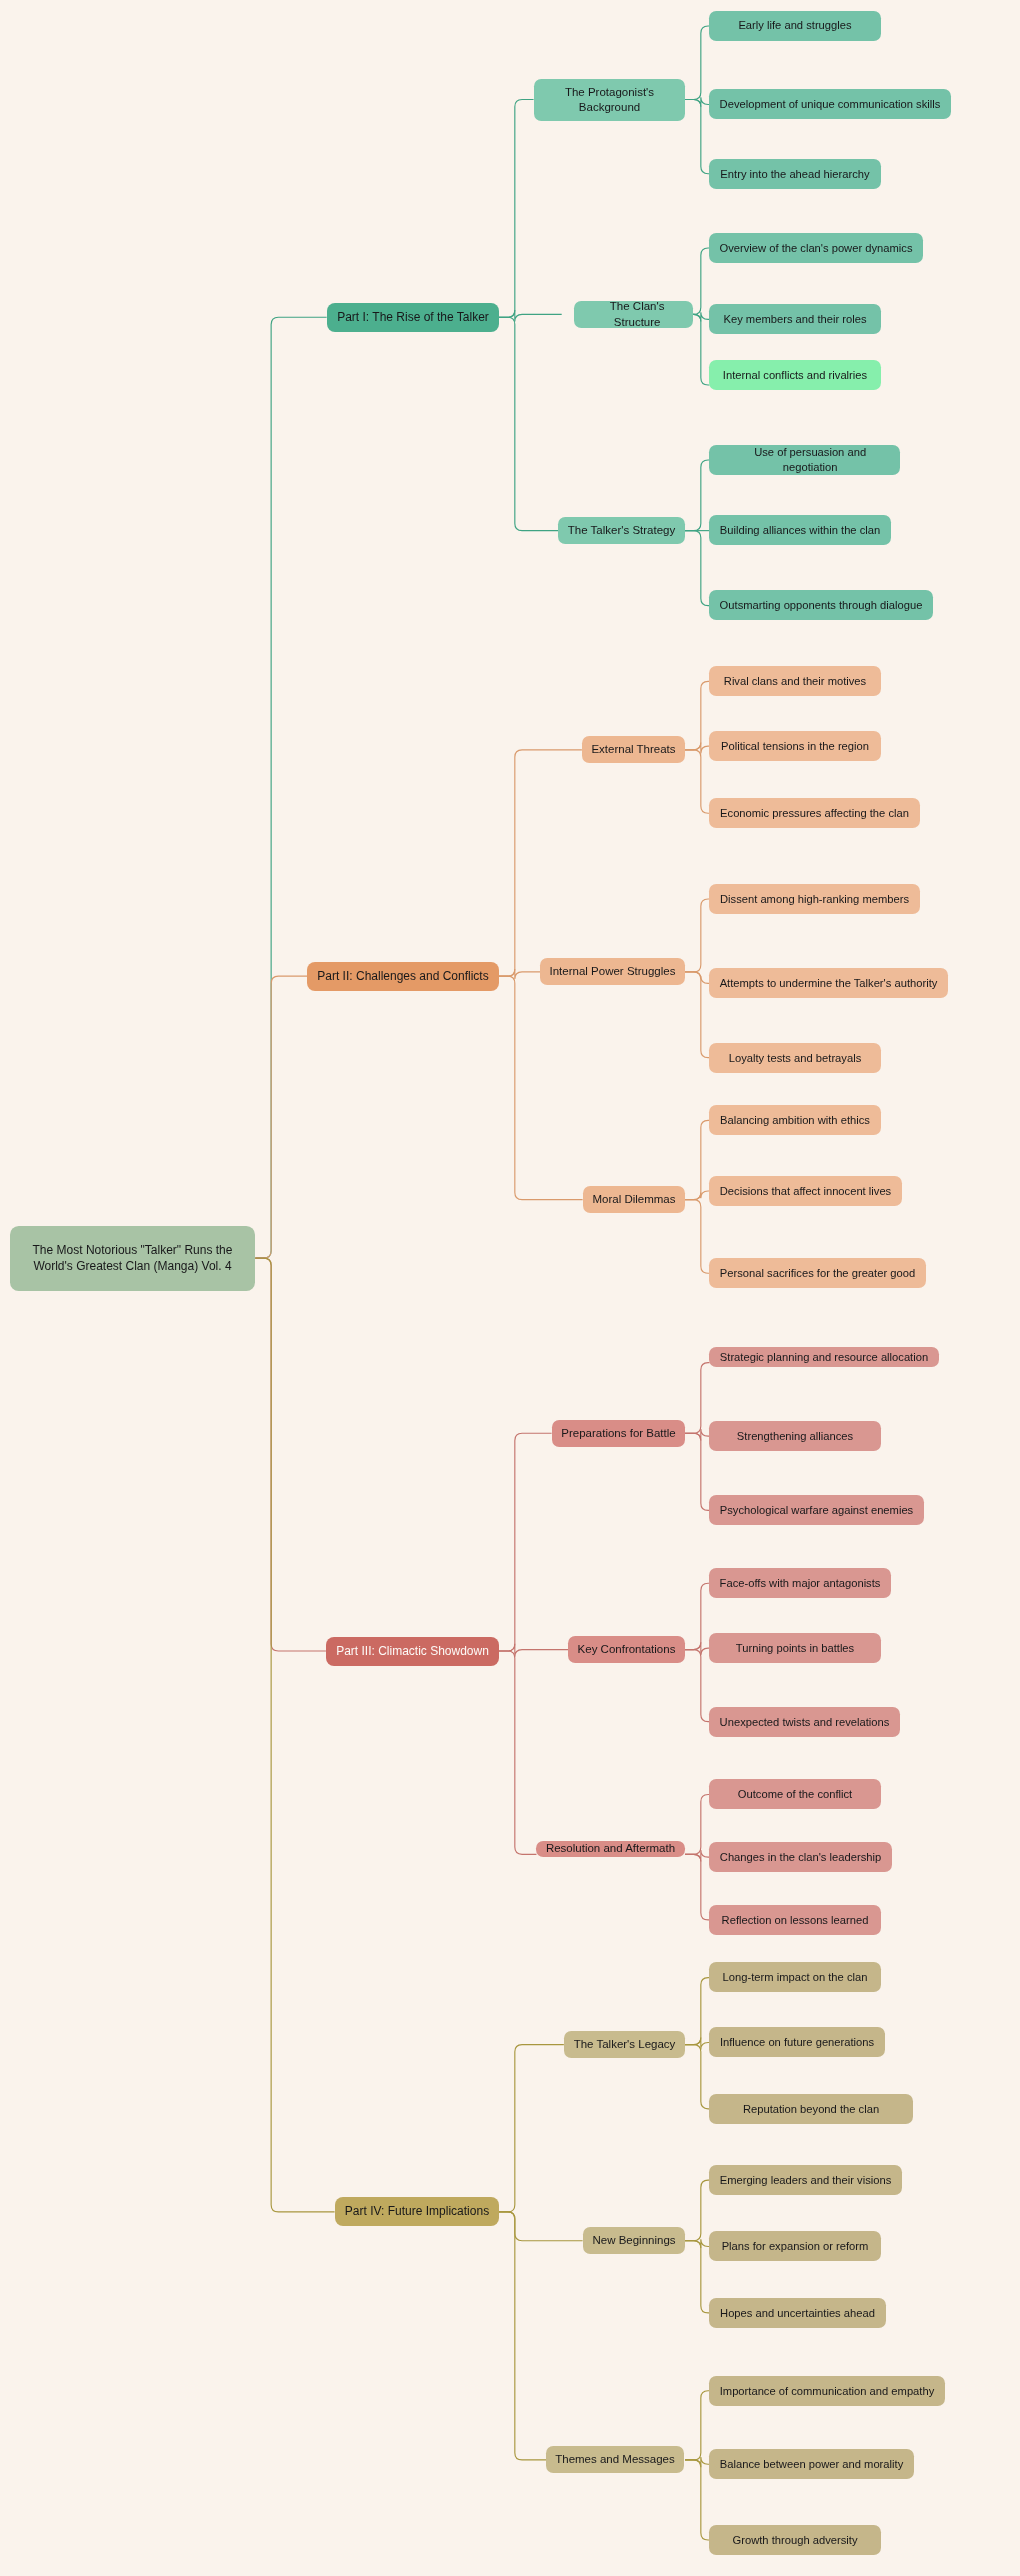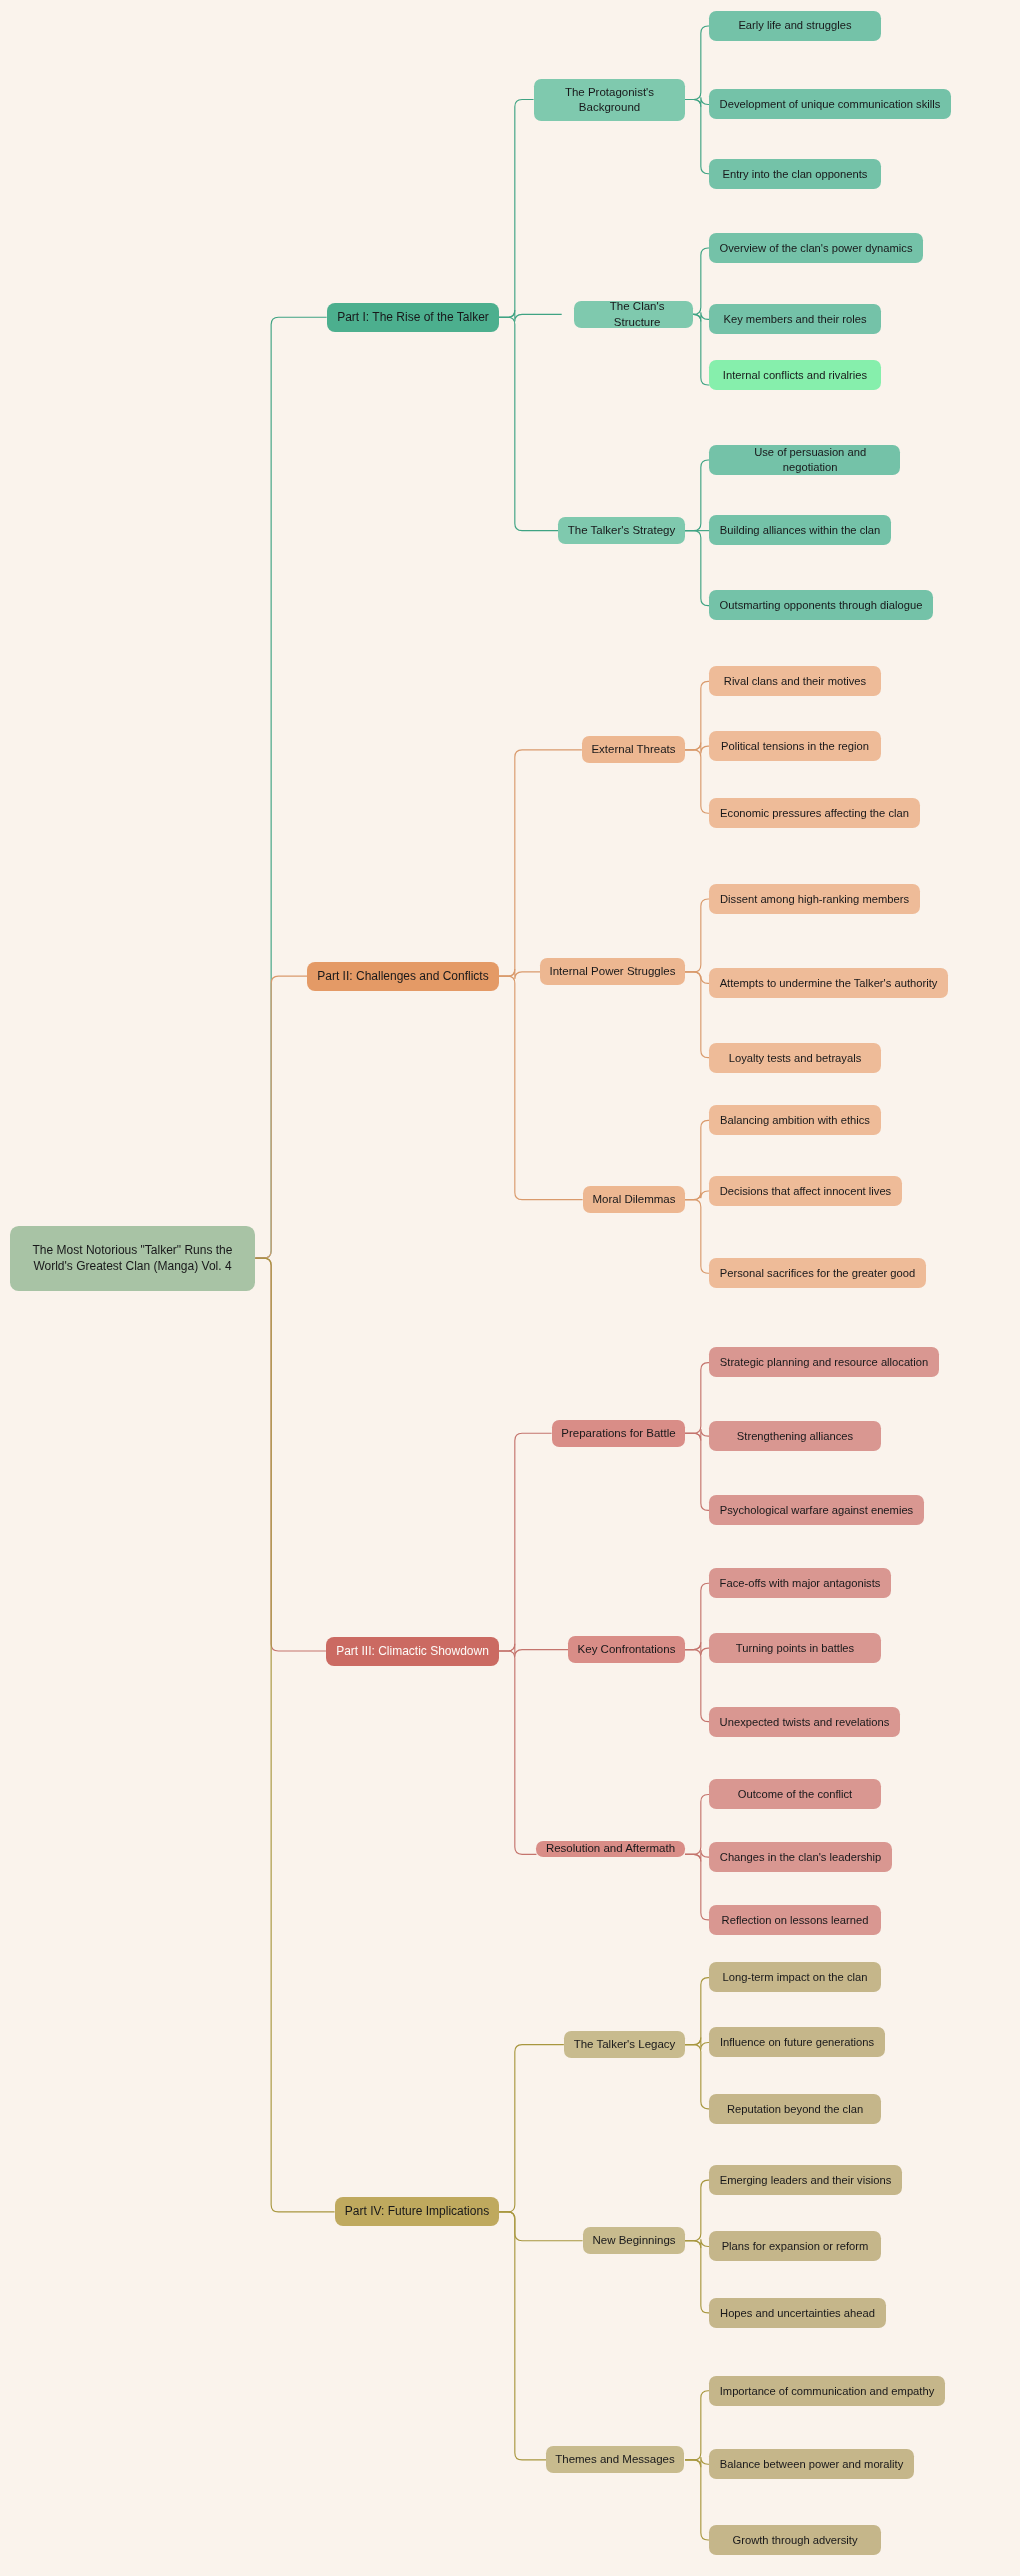--- a/index.html
+++ b/index.html
@@ -86,21 +86,21 @@
       <path d="M 950 3412 L 962 3412 Q 972 3412 972 3402 L 972 3326 Q 972 3316 982 3316 L 984 3316" fill="none" stroke="#a8973f" stroke-width="1.6"></path>
       <path d="M 950 3412 L 962 3412 Q 972 3412 972 3422 L 972 3408 Q 972 3418 982 3418 L 984 3418" fill="none" stroke="#a8973f" stroke-width="1.6"></path>
       <path d="M 950 3412 L 962 3412 Q 972 3412 972 3422 L 972 3513 Q 972 3523 982 3523 L 984 3523" fill="none" stroke="#a8973f" stroke-width="1.6"></path>
     </svg>
   <div id="node-layer">
       <div class="node root" style="left: 10px; top: 1226px; width: 245px; height: 65px; background: rgb(168, 195, 165);"><span>The Most Notorious "Talker" Runs the World's Greatest Clan (Manga) Vol. 4</span></div>
       <div class="node part" style="left: 327px; top: 303px; width: 172px; height: 29px; background: rgb(76, 175, 142);"><span>Part I: The Rise of the Talker</span></div>
       <div class="node branch" style="left: 534px; top: 79px; width: 151px; height: 42px; background: rgb(127, 201, 174);"><span>The Protagonist's Background</span></div>
       <div class="node leaf" style="left: 709px; top: 10.8px; width: 172px; height: 30px; background: rgb(116, 194, 168);"><span>Early life and struggles</span></div>
       <div class="node leaf" style="left: 709px; top: 89px; width: 242px; height: 30px; background: rgb(116, 194, 168);"><span>Development of unique communication skills</span></div>
-      <div class="node leaf" style="left: 709px; top: 159px; width: 172px; height: 30px; background: rgb(116, 194, 168);"><span>Entry into the clan opponents</span></div>
+      <div class="node leaf" style="left: 709px; top: 159px; width: 172px; height: 30px; background: rgb(116, 194, 168);"><span>Entry into the ahead hierarchy</span></div>
       <div class="node branch" style="left: 574px; top: 301px; width: 119px; height: 27px; background: rgb(127, 201, 174); padding-left: 16px;"><span>The Clan's Structure</span></div>
       <div class="node leaf" style="left: 709px; top: 233px; width: 214px; height: 30px; background: rgb(116, 194, 168);"><span>Overview of the clan's power dynamics</span></div>
       <div class="node leaf" style="left: 709px; top: 304px; width: 172px; height: 30px; background: rgb(116, 194, 168);"><span>Key members and their roles</span></div>
       <div class="node leaf" style="left: 709px; top: 360px; width: 172px; height: 30px; background: #86efac;"><span>Internal conflicts and rivalries</span></div>
       <div class="node branch" style="left: 558px; top: 517px; width: 127px; height: 27px; background: rgb(127, 201, 174);"><span>The Talker's Strategy</span></div>
       <div class="node leaf" style="left: 709px; top: 445px; width: 191px; height: 30px; background: rgb(116, 194, 168); padding-left: 20px;"><span>Use of persuasion and negotiation</span></div>
       <div class="node leaf" style="left: 709px; top: 515px; width: 182px; height: 30px; background: rgb(116, 194, 168);"><span>Building alliances within the clan</span></div>
       <div class="node leaf" style="left: 709px; top: 590px; width: 224px; height: 30px; background: rgb(116, 194, 168);"><span>Outsmarting opponents through dialogue</span></div>
       <div class="node part" style="left: 307px; top: 962px; width: 192px; height: 29px; background: rgb(228, 154, 102);"><span>Part II: Challenges and Conflicts</span></div>
       <div class="node branch" style="left: 582px; top: 736px; width: 103px; height: 27px; background: rgb(237, 183, 145);"><span>External Threats</span></div>
@@ -110,36 +110,36 @@
       <div class="node branch" style="left: 540px; top: 958px; width: 145px; height: 27px; background: rgb(237, 183, 145);"><span>Internal Power Struggles</span></div>
       <div class="node leaf" style="left: 709px; top: 884px; width: 211px; height: 30px; background: rgb(238, 187, 152);"><span>Dissent among high-ranking members</span></div>
       <div class="node leaf" style="left: 709px; top: 968px; width: 239px; height: 30px; background: rgb(238, 187, 152);"><span>Attempts to undermine the Talker's authority</span></div>
       <div class="node leaf" style="left: 709px; top: 1043px; width: 172px; height: 30px; background: rgb(238, 187, 152);"><span>Loyalty tests and betrayals</span></div>
       <div class="node branch" style="left: 583px; top: 1186px; width: 102px; height: 27px; background: rgb(237, 183, 145);"><span>Moral Dilemmas</span></div>
       <div class="node leaf" style="left: 709px; top: 1105px; width: 172px; height: 30px; background: rgb(238, 187, 152);"><span>Balancing ambition with ethics</span></div>
       <div class="node leaf" style="left: 709px; top: 1176px; width: 193px; height: 30px; background: rgb(238, 187, 152);"><span>Decisions that affect innocent lives</span></div>
       <div class="node leaf" style="left: 709px; top: 1258px; width: 217px; height: 30px; background: rgb(238, 187, 152);"><span>Personal sacrifices for the greater good</span></div>
       <div class="node part light-text" style="left: 326px; top: 1637px; width: 173px; height: 29px; background: rgb(203, 106, 98);"><span>Part III: Climactic Showdown</span></div>
       <div class="node branch" style="left: 552px; top: 1420px; width: 133px; height: 27px; background: rgb(217, 141, 135);"><span>Preparations for Battle</span></div>
-      <div class="node leaf" style="left: 709px; top: 1347px; width: 230px; height: 30px; background: rgb(217, 151, 145);"><span>Strategic planning and resource allocation</span></div>
+      <div class="node leaf" style="left: 709px; top: 1347px; width: 230px; height: 20px; background: rgb(217, 151, 145);"><span>Strategic planning and resource allocation</span></div>
       <div class="node leaf" style="left: 709px; top: 1421px; width: 172px; height: 30px; background: rgb(217, 151, 145);"><span>Strengthening alliances</span></div>
       <div class="node leaf" style="left: 709px; top: 1495px; width: 215px; height: 30px; background: rgb(217, 151, 145);"><span>Psychological warfare against enemies</span></div>
       <div class="node branch" style="left: 568px; top: 1636px; width: 117px; height: 27px; background: rgb(217, 141, 135);"><span>Key Confrontations</span></div>
       <div class="node leaf" style="left: 709px; top: 1568px; width: 182px; height: 30px; background: rgb(217, 151, 145);"><span>Face-offs with major antagonists</span></div>
       <div class="node leaf" style="left: 709px; top: 1633px; width: 172px; height: 30px; background: rgb(217, 151, 145);"><span>Turning points in battles</span></div>
       <div class="node leaf" style="left: 709px; top: 1707px; width: 191px; height: 30px; background: rgb(217, 151, 145);"><span>Unexpected twists and revelations</span></div>
       <div class="node branch" style="left: 536px; top: 1841px; width: 149px; height: 16px; background: rgb(217, 141, 135);"><span>Resolution and Aftermath</span></div>
       <div class="node leaf" style="left: 709px; top: 1779px; width: 172px; height: 30px; background: rgb(217, 151, 145);"><span>Outcome of the conflict</span></div>
       <div class="node leaf" style="left: 709px; top: 1842px; width: 183px; height: 30px; background: rgb(217, 151, 145);"><span>Changes in the clan's leadership</span></div>
       <div class="node leaf" style="left: 709px; top: 1905px; width: 172px; height: 30px; background: rgb(217, 151, 145);"><span>Reflection on lessons learned</span></div>
       <div class="node part" style="left: 335px; top: 2197px; width: 164px; height: 29px; background: rgb(191, 169, 94);"><span>Part IV: Future Implications</span></div>
       <div class="node branch" style="left: 564px; top: 2031px; width: 121px; height: 27px; background: rgb(200, 187, 142);"><span>The Talker's Legacy</span></div>
       <div class="node leaf" style="left: 709px; top: 1962px; width: 172px; height: 30px; background: rgb(197, 182, 138);"><span>Long-term impact on the clan</span></div>
       <div class="node leaf" style="left: 709px; top: 2027px; width: 176px; height: 30px; background: rgb(197, 182, 138);"><span>Influence on future generations</span></div>
-      <div class="node leaf" style="left: 709px; top: 2094px; width: 172px; height: 30px; background: rgb(197, 182, 138); justify-content: center;"><span>Reputation beyond the clan</span></div>
+      <div class="node leaf" style="left: 709px; top: 2094px; width: 204px; height: 30px; background: rgb(197, 182, 138); justify-content: center;"><span>Reputation beyond the clan</span></div>
       <div class="node branch" style="left: 583px; top: 2227px; width: 102px; height: 27px; background: rgb(200, 187, 142);"><span>New Beginnings</span></div>
       <div class="node leaf" style="left: 709px; top: 2165px; width: 193px; height: 30px; background: rgb(197, 182, 138);"><span>Emerging leaders and their visions</span></div>
       <div class="node leaf" style="left: 709px; top: 2231px; width: 172px; height: 30px; background: rgb(197, 182, 138);"><span>Plans for expansion or reform</span></div>
       <div class="node leaf" style="left: 709px; top: 2298px; width: 177px; height: 30px; background: rgb(197, 182, 138);"><span>Hopes and uncertainties ahead</span></div>
       <div class="node branch" style="left: 546px; top: 2446px; width: 138px; height: 27px; background: rgb(200, 187, 142);"><span>Themes and Messages</span></div>
       <div class="node leaf" style="left: 709px; top: 2376px; width: 236px; height: 30px; background: rgb(197, 182, 138);"><span>Importance of communication and empathy</span></div>
       <div class="node leaf" style="left: 709px; top: 2449px; width: 205px; height: 30px; background: rgb(197, 182, 138);"><span>Balance between power and morality</span></div>
       <div class="node leaf" style="left: 709px; top: 2525px; width: 172px; height: 30px; background: rgb(197, 182, 138);"><span>Growth through adversity</span></div>
     </div>
 </div>

